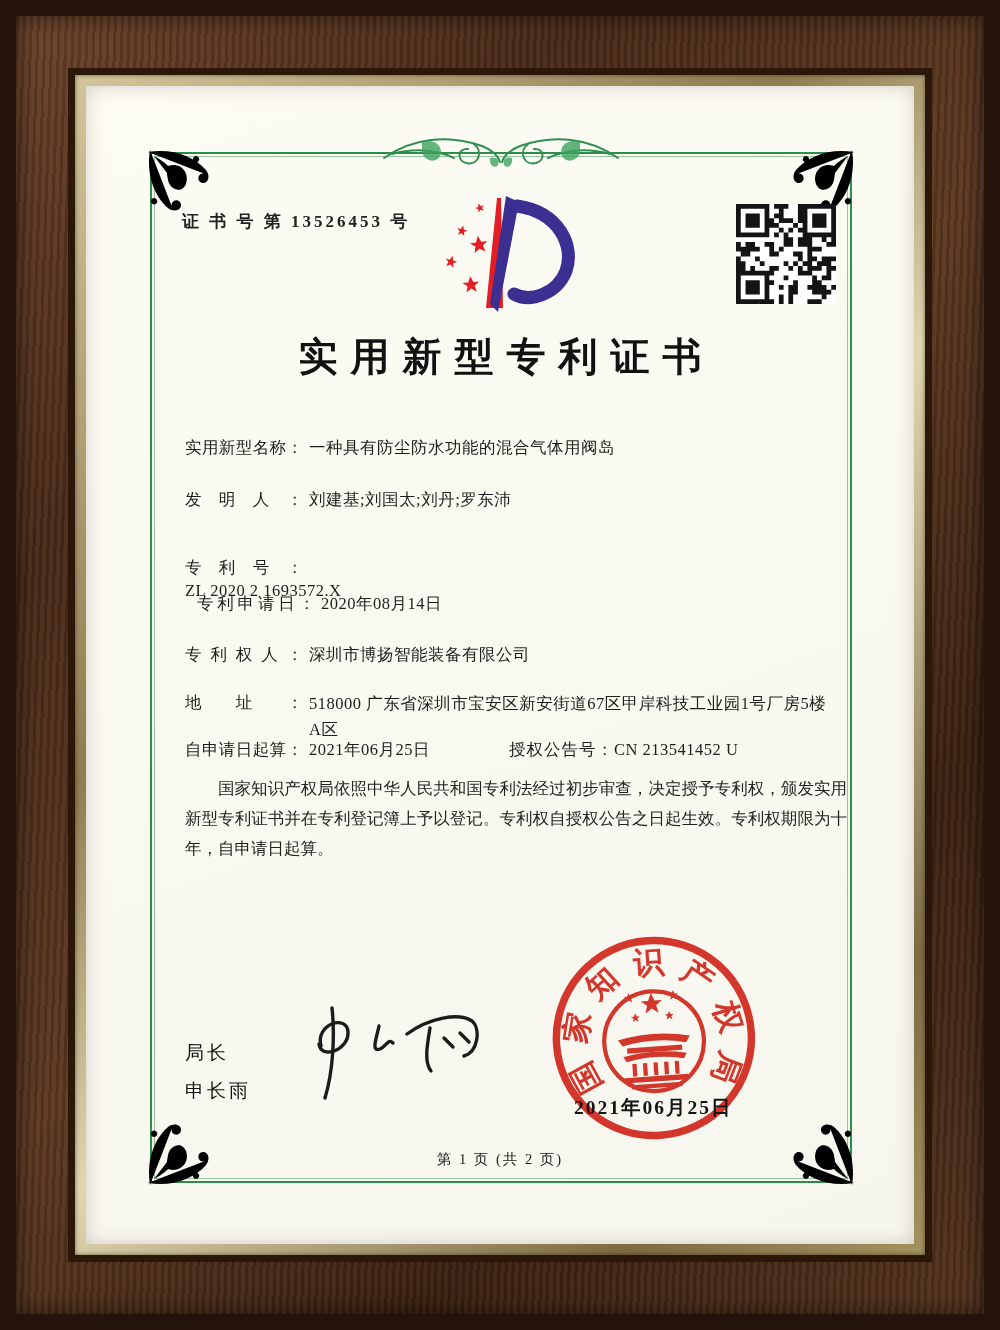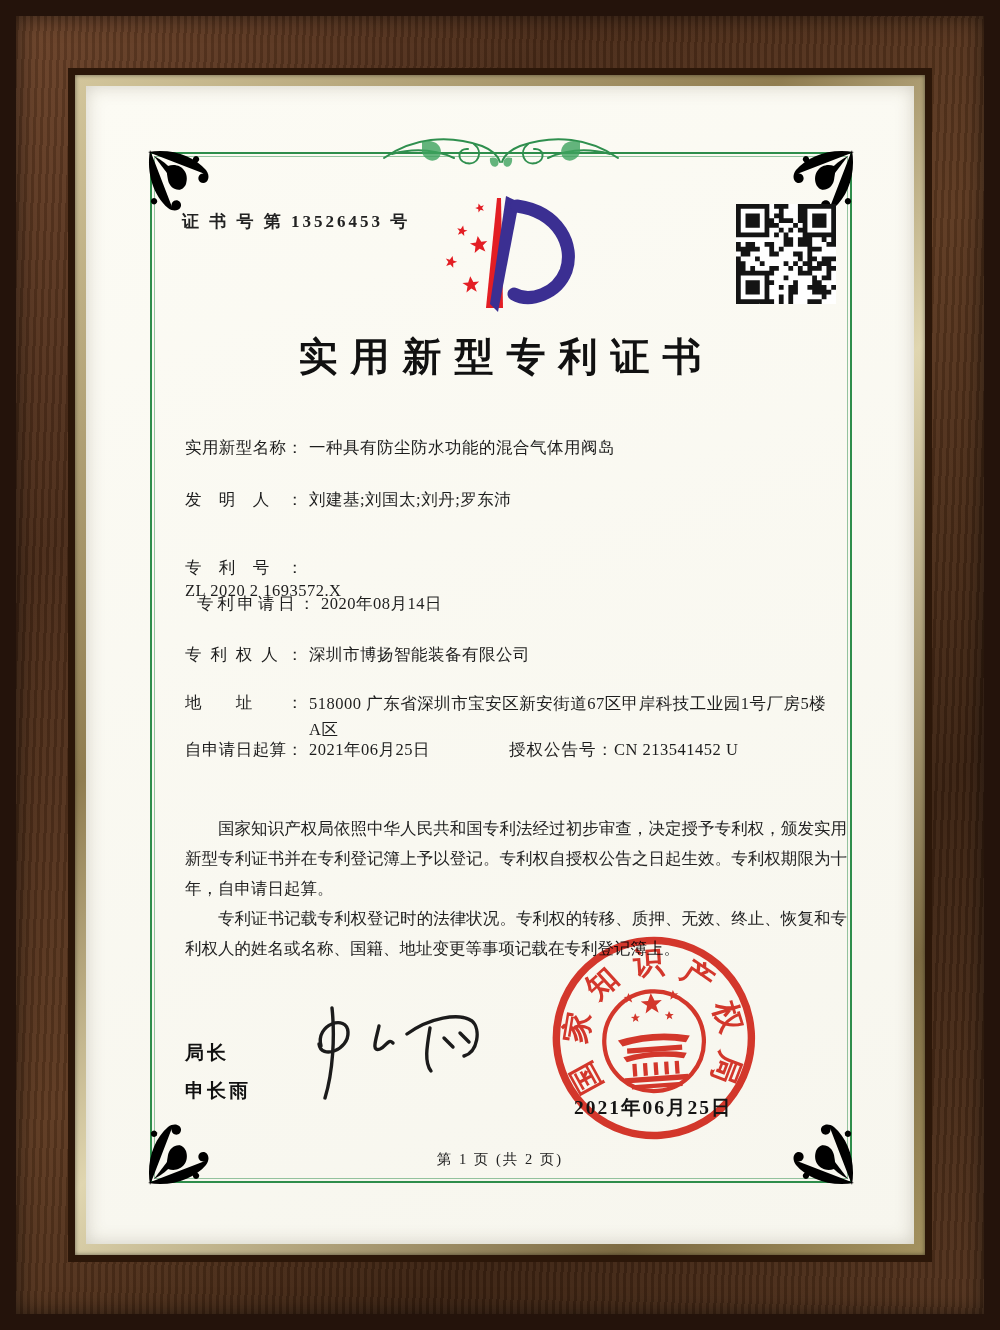--- a/index.html
+++ b/index.html
@@ -39,24 +39,24 @@
   .fields{position:absolute;left:99px;top:350px;width:650px;font-size:16.5px;color:#1d1d1d;}
   .frow{position:absolute;left:0;display:flex;line-height:1.4;width:650px;}
   .fl{width:118px;flex:none;text-align:justify;text-align-last:justify;margin-right:6px;}
   .fv{flex:1;letter-spacing:.5px;}
   .fv-fixed{flex:none;width:172px;letter-spacing:.5px;}
   .f-name{top:0;} .f-inv{top:52px;} .f-pat{top:120px;flex-direction:column;} .f-fil{top:156px;margin-left:12px;}
   .f-own{top:207px;} .f-addr{top:255px;} .f-grant{top:302px;}
   .f-addr .fv{line-height:1.6;}
   .fl2{flex:none;margin-left:28px;letter-spacing:1px;}
   .paras{position:absolute;left:99px;top:688px;width:662px;font-size:16.5px;
-    line-height:1.82;color:#222;text-align:justify;margin-top:40px;}
+    line-height:1.82;color:#222;text-align:justify;}
   .paras p{margin:0;text-indent:2em;}
   .officer{position:absolute;left:99px;top:948px;font-size:19px;color:#111;
-    letter-spacing:3px;line-height:2.0;font-family:"Liberation Sans","DejaVu Sans",sans-serif;font-weight:700;}
+    letter-spacing:3px;line-height:2.0;font-family:"Liberation Sans","DejaVu Sans",sans-serif;font-weight:400;}
   .sig{position:absolute;left:205px;top:912px;}
   .sig path{stroke:#1b1b1b;stroke-width:3.4;fill:none;stroke-linecap:round;stroke-linejoin:round;}
   .seal{position:absolute;left:462px;top:846px;mix-blend-mode:multiply;opacity:.93;
     transform:rotate(-4deg);}
   .seal-char{font-size:29px;font-weight:bold;fill:#d6281e;text-anchor:middle;
     dominant-baseline:central;font-family:"Liberation Serif","DejaVu Serif",serif;}
   .seal-date{position:absolute;left:488px;top:1008px;font-size:19.5px;font-weight:bold;
     letter-spacing:2px;color:#141414;z-index:1;}
   .footer{position:absolute;left:0;right:0;top:1064px;text-align:center;
     font-size:14.5px;letter-spacing:2px;color:#222;}
@@ -181,21 +181,20 @@
         <div class="frow f-grant">
           <span class="fl">自申请日起算：</span>
           <span class="fv-fixed">2021年06月25日</span>
           <span class="fl2">授权公告号：</span>
           <span class="fv">CN 213541452 U</span>
         </div>
       </div>
 
       <div class="paras">
         <p>国家知识产权局依照中华人民共和国专利法经过初步审查，决定授予专利权，颁发实用新型专利证书并在专利登记簿上予以登记。专利权自授权公告之日起生效。专利权期限为十年，自申请日起算。</p>
-        <p>专利证书记载专利权登记时的法律状况。专利权的转移、质押、无效、终止、恢复和专利权人的姓名或名称、国籍、地址变更等事项记载在专利登记簿上。</p>
       </div>
 
       <div class="officer">
         <div>局长</div>
         <div>申长雨</div>
       </div>
 
       <div class="sig">
         <svg width="230" height="110" viewBox="0 0 230 110">
           <path d="M30,48 C24,26 56,16 57,34 C58,52 30,62 28,46"></path>

